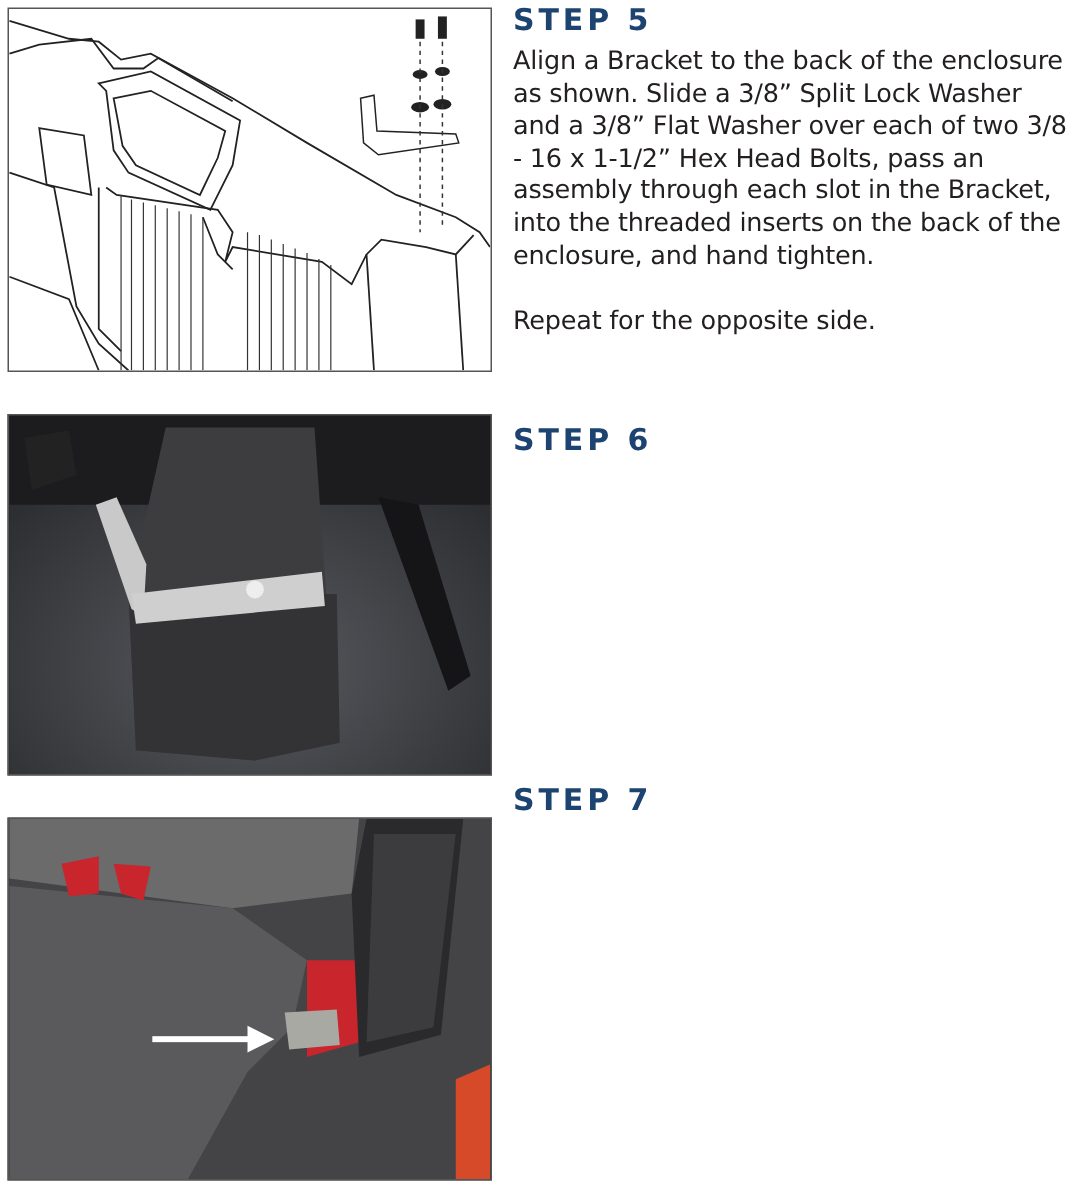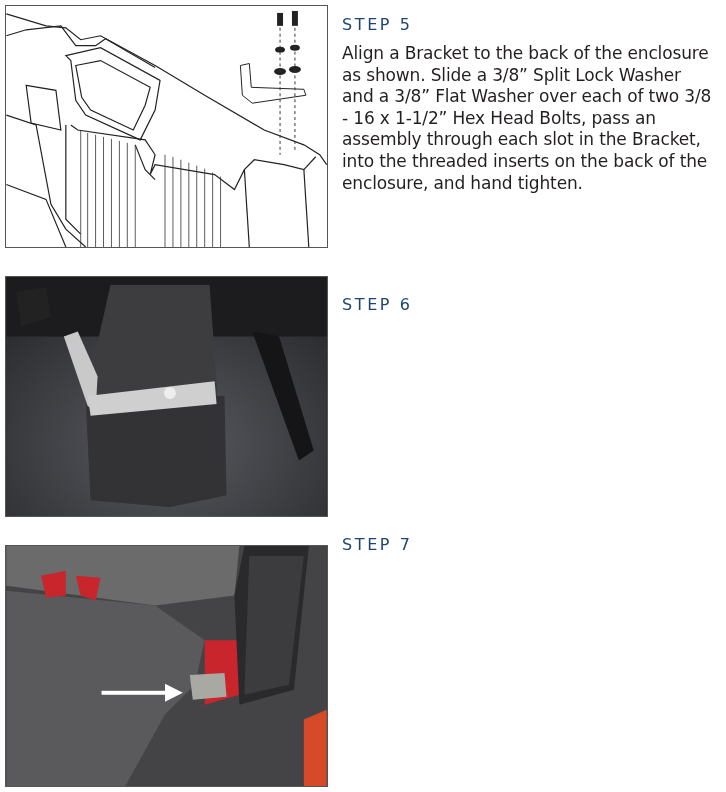--- a/index.html
+++ b/index.html
@@ -3,21 +3,21 @@
   <meta charset="utf-8">
   <style>
     html, body { margin: 0; padding: 0; background: #ffffff; }
     body { width: 726px; height: 792px; position: relative; overflow: hidden; font-family: "DejaVu Sans", sans-serif; }
     .figure { position: absolute; left: 5px; width: 323px; border: 1px solid #555; box-sizing: border-box; overflow: hidden; }
     .fig1 { top: 5px; height: 243px; background: #fff; }
     .fig2 { top: 276px; height: 241px; background: #2a2a2c; }
     .fig3 { top: 545px; height: 242px; background: #3a3a3c; }
     .figure svg { display: block; width: 100%; height: 100%; }
     .step { position: absolute; left: 342px; width: 375px; }
-    .step-title { font-family: "DejaVu Sans", sans-serif; font-weight: normal; font-size: 16px; letter-spacing: 2.6px; color: #1d4470; margin: 12px 0 9px 0; line-height: 18px; }
+    .step-title { font-family: "DejaVu Sans", sans-serif; font-weight: bold; font-size: 20px; letter-spacing: 2.6px; color: #1d4470; margin: 0 0 9px 0; line-height: 18px; }
     .step-body { font-family: "DejaVu Sans", sans-serif; font-size: 17px; line-height: 21.6px; color: #231f20; margin: 0; letter-spacing: -0.15px; }
     .step-body p { margin: 0; }
     .step-body p + p { margin-top: 21.6px; }
     .s5 { top: 4px; }
     .s6 { top: 284px; }
     .s7 { top: 524px; }
   </style>
 </head>
 <body>
 
@@ -70,20 +70,21 @@
       <line x1="276" y1="22" x2="276" y2="150"></line>
       <line x1="291" y1="22" x2="291" y2="148"></line>
     </g>
   </svg>
 </div>
 
 <div class="step s5">
   <h2 class="step-title">STEP 5</h2>
   <div class="step-body">
     <p>Align a Bracket to the back of the enclosure as shown. Slide a 3/8” Split Lock Washer and a 3/8” Flat Washer over each of two 3/8 - 16 x 1-1/2” Hex Head Bolts, pass an assembly through each slot in the Bracket, into the threaded inserts on the back of the enclosure, and hand tighten.</p>
+    <p>Repeat for the opposite side.</p>
   </div>
 </div>
 
 <div class="figure fig2">
   <svg viewBox="0 0 323 241">
     <defs>
       <radialGradient id="floor2" cx="50%" cy="70%" r="70%">
         <stop offset="0%" stop-color="#5a5b60"></stop>
         <stop offset="100%" stop-color="#2a2b2f"></stop>
       </radialGradient>

